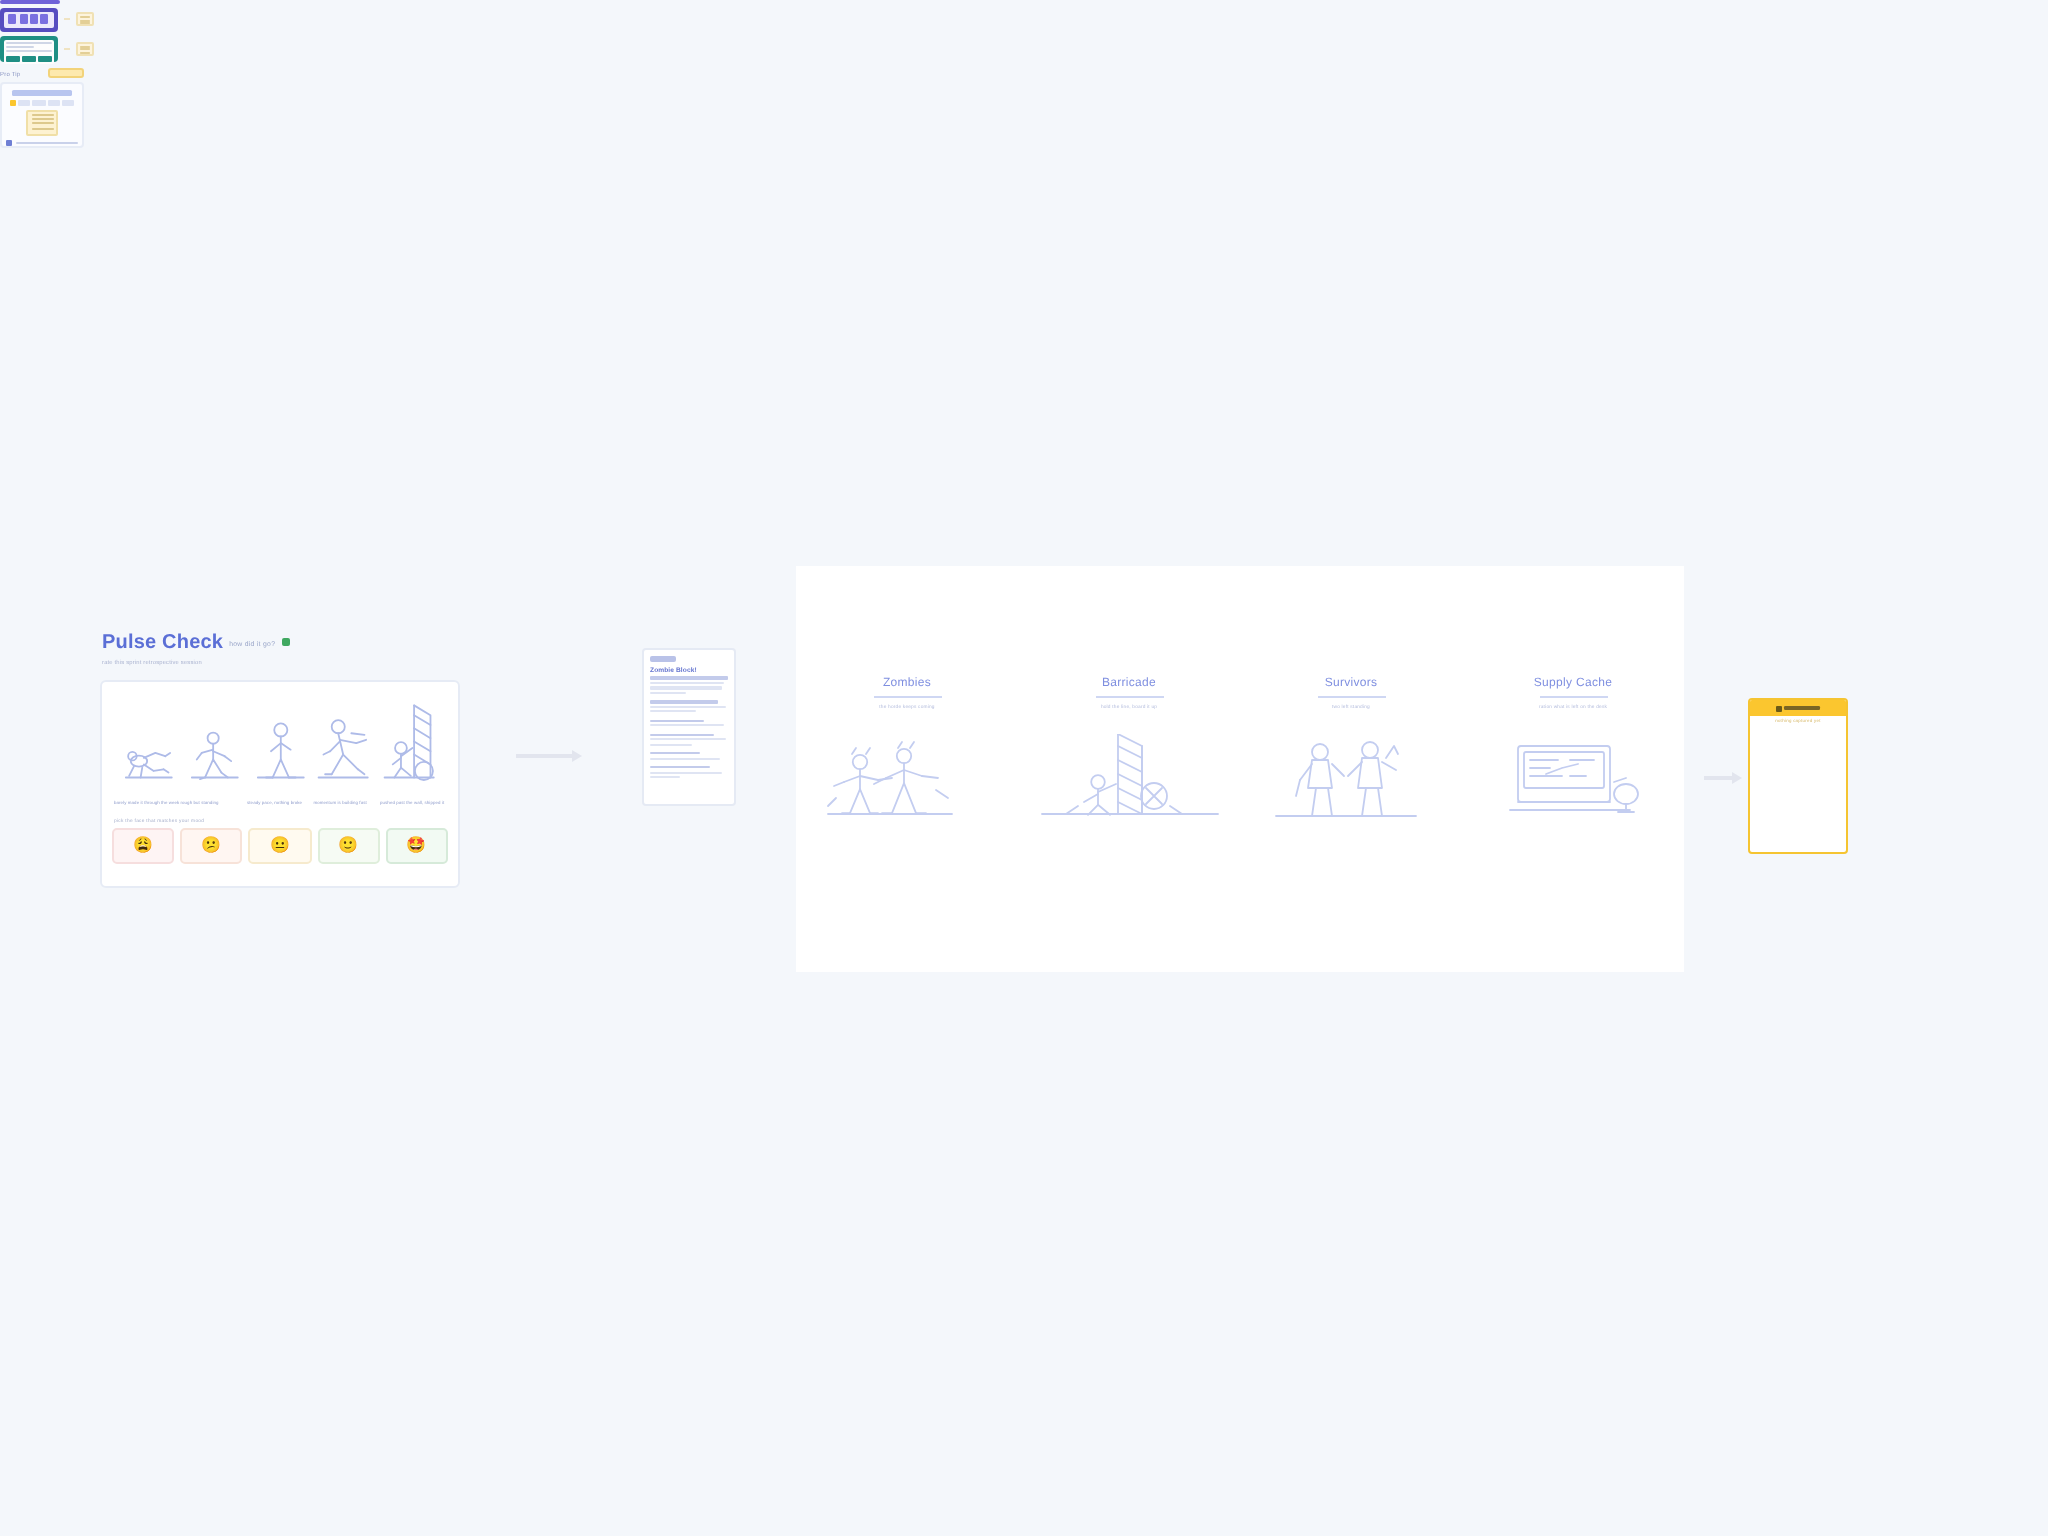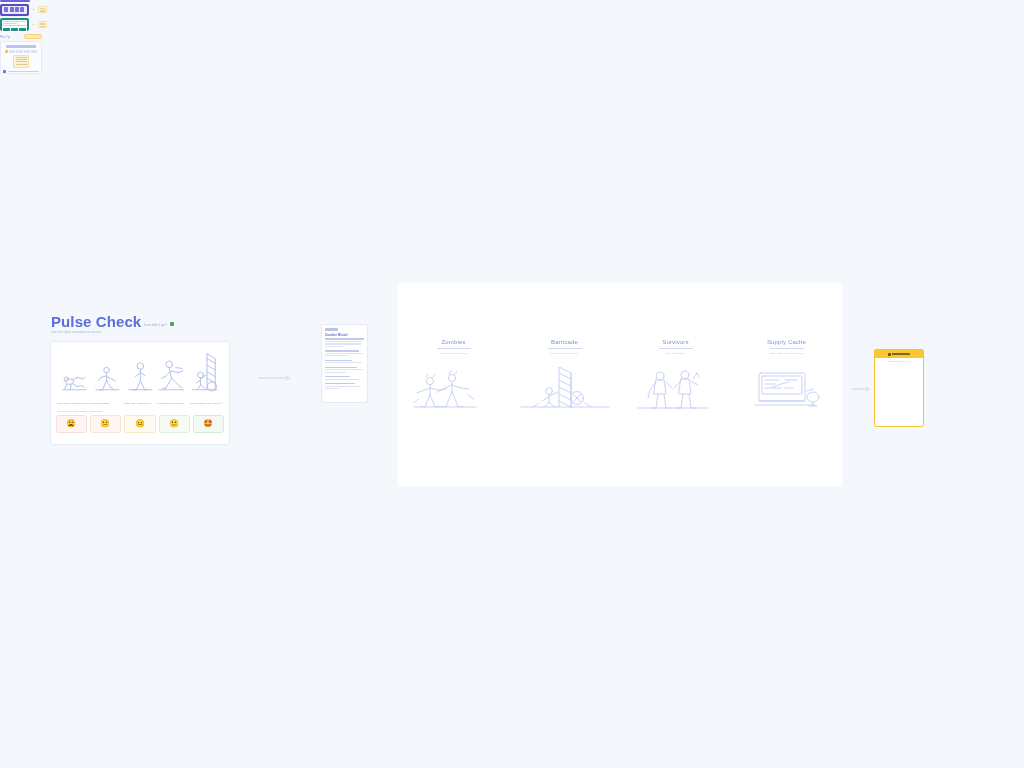--- a/index.html
+++ b/index.html
@@ -48,21 +48,21 @@
     width: 180px; height: 126px;
     background: transparent;
   }
   #pulse-head { padding: 0 0 4px 1px; }
   .pulse-title-row {
     display: flex;
     align-items: baseline;
     gap: 3px;
   }
   .pulse-title {
-    font-size: 15px;
+    font-size: 10px;
     font-weight: bold;
     color: #5b6fd6;
     letter-spacing: .1px;
     line-height: 11px;
   }
   .pulse-sub-inline {
     font-size: 3.4px;
     color: #9aa6c9;
     letter-spacing: .15px;
     white-space: nowrap;

